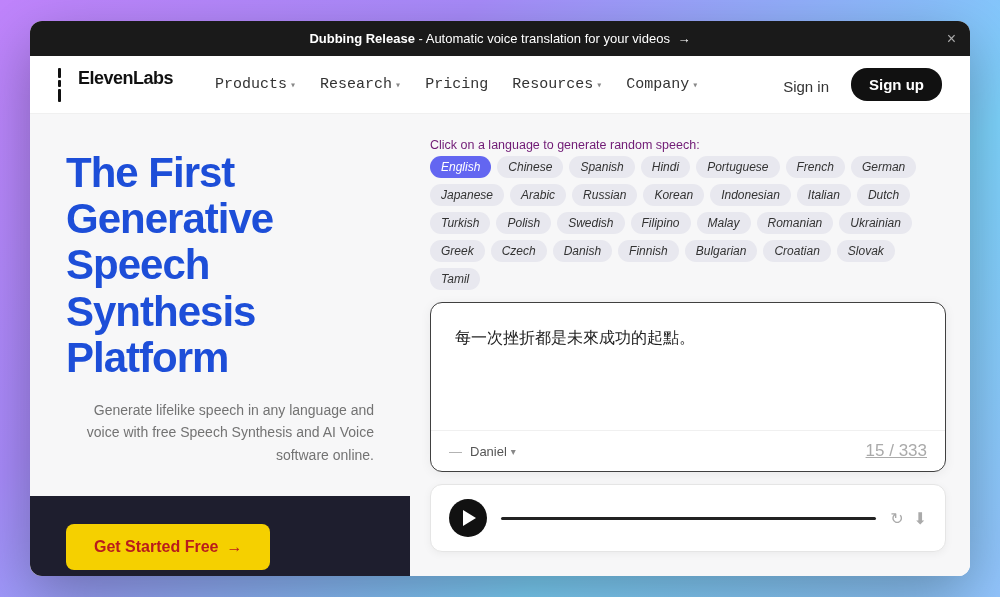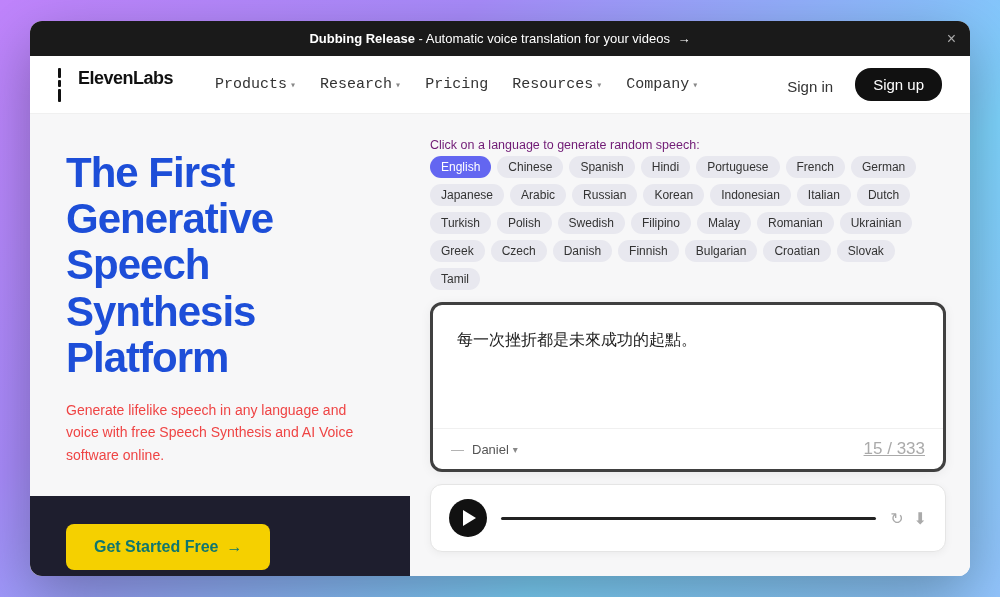--- a/index.html
+++ b/index.html
@@ -114,21 +114,21 @@
       cursor: pointer;
       padding: 6px 10px;
     }
     .signup-btn {
       background: #111;
       color: #fff;
       border: none;
       border-radius: 16px;
       padding: 8px 18px;
       font-size: 15px;
-      font-weight: 400;
+      font-weight: 700;
       cursor: pointer;
     }
 
     
     .main-content {
       flex: 1;
       background: #f7f7f8;
       display: flex;
       overflow: hidden;
     }
@@ -144,35 +144,36 @@
     .hero-title {
       font-size: 42px;
       font-weight: 800;
       color: #1d4ed8;
       line-height: 1.1;
       letter-spacing: -1px;
       margin-bottom: 18px;
     }
     .hero-subtitle {
       font-size: 14px;
-      color: #ef4444;
+      color: #737373;
       line-height: 1.6;
       margin-bottom: auto;
+      text-align: right;
     }
 
     
     .hero-bottom {
       background: #1e1e2e;
       width: 380px;
       padding: 28px 36px;
       flex-shrink: 0;
     }
     .get-started-btn {
       background: #f5d000;
-      color: #0f766e;
+      color: #b91c1c;
       border: none;
       border-radius: 8px;
       padding: 14px 28px;
       font-size: 16px;
       font-weight: 700;
       cursor: pointer;
       display: flex;
       align-items: center;
       gap: 8px;
     }
@@ -200,31 +201,32 @@
     }
     .lang-tag {
       background: #e8e8ef;
       color: #333;
       border-radius: 16px;
       padding: 4px 11px;
       font-size: 12px;
       cursor: pointer;
       font-weight: 500;
       transition: background 0.15s;
+      font-style: italic;
     }
     .lang-tag.active {
       background: #6366f1;
       color: #fff;
     }
 
     
     .speech-card {
       background: #fff;
       border-radius: 12px;
-      border: 3px solid #404040;
+      border: 1px solid #404040;
       flex: 1;
       display: flex;
       flex-direction: column;
       box-shadow: 0 2px 12px rgba(0,0,0,0.06);
       overflow: hidden;
       min-height: 0;
     }
 
     .speech-text-area {
       flex: 1;

